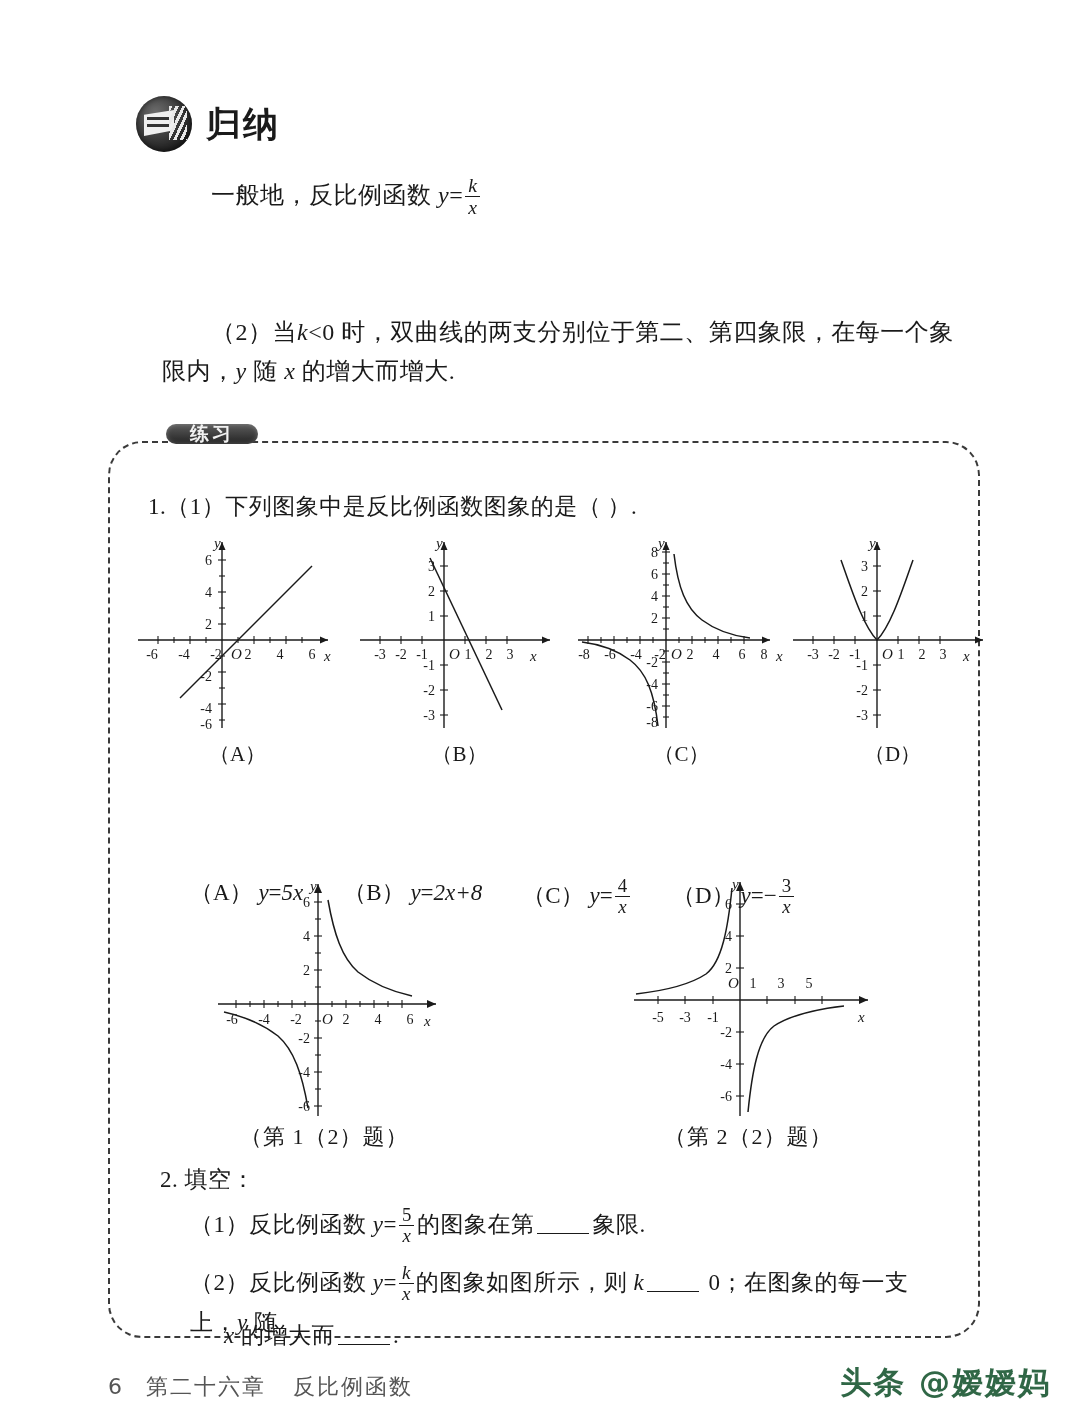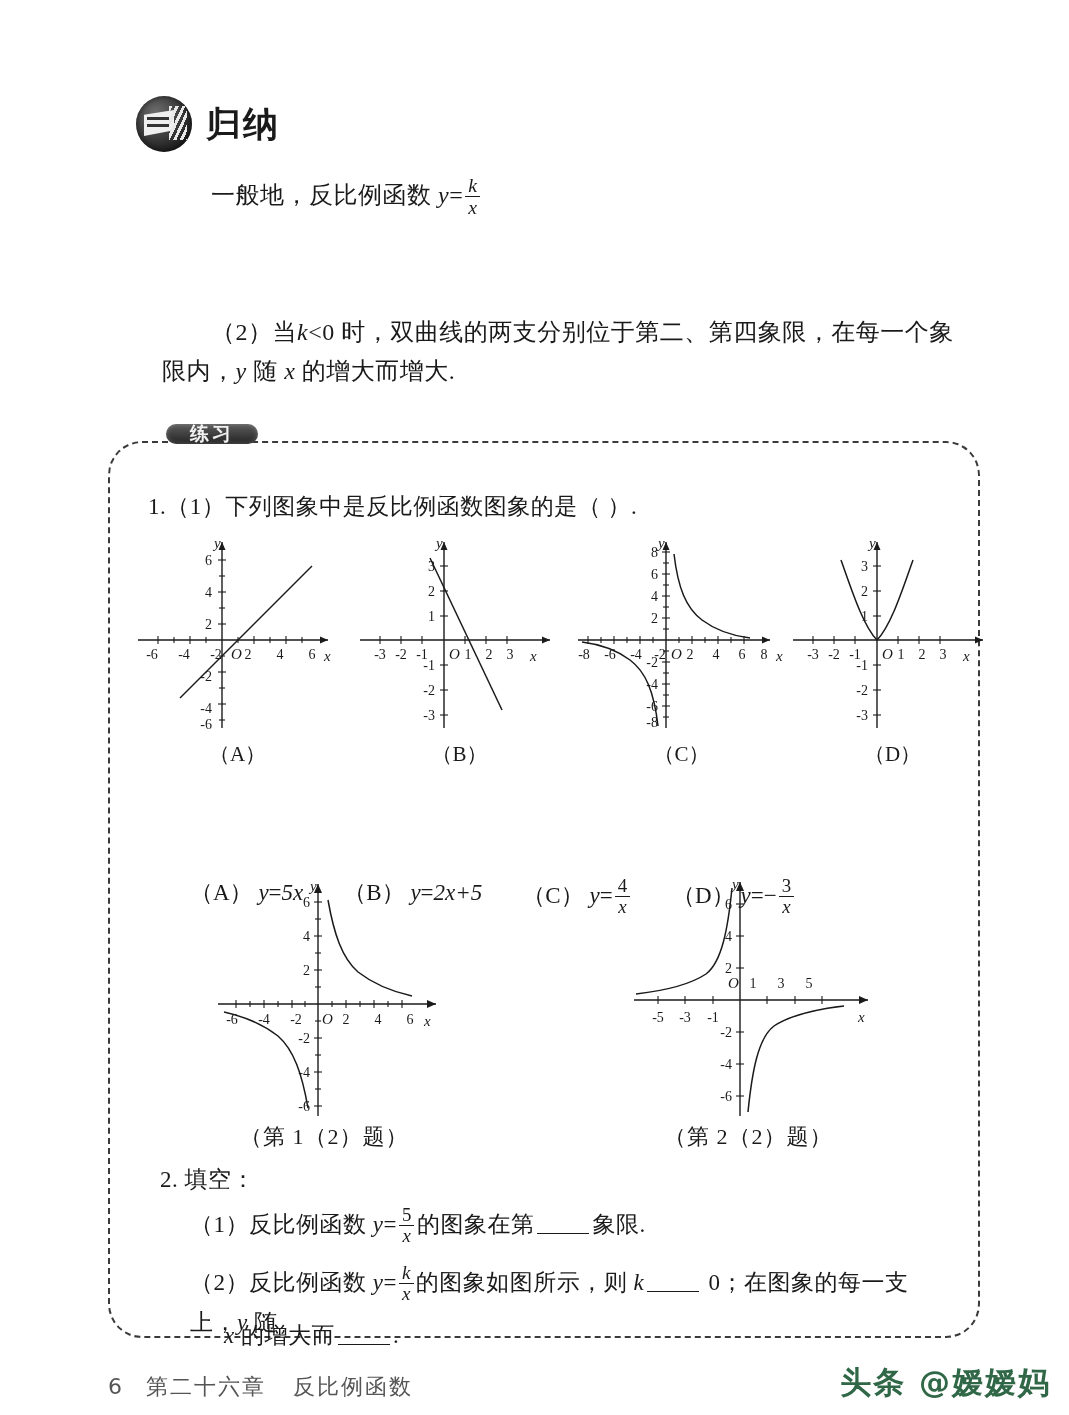--- a/index.html
+++ b/index.html
@@ -338,21 +338,21 @@
   </div>
 
 
   <div class="opts">
     <span class="opt">
       <span>（A）</span>
       <span class="it">y</span><span>=</span><span class="it">5x</span>
     </span>
     <span class="opt">
       <span>（B）</span>
-      <span class="it">y</span><span>=</span><span class="it">2x+5</span>
+      <span class="it">y</span><span>=</span><span class="it">2x+8</span>
     </span>
     <span class="opt">
       <span>（C）</span>
       <span class="it">y</span><span>=</span><span class="frac">
           <span class="num">4</span>
           <span class="den it">x</span>
         </span>
     </span>
     <span class="opt">
       <span>（D）</span>

